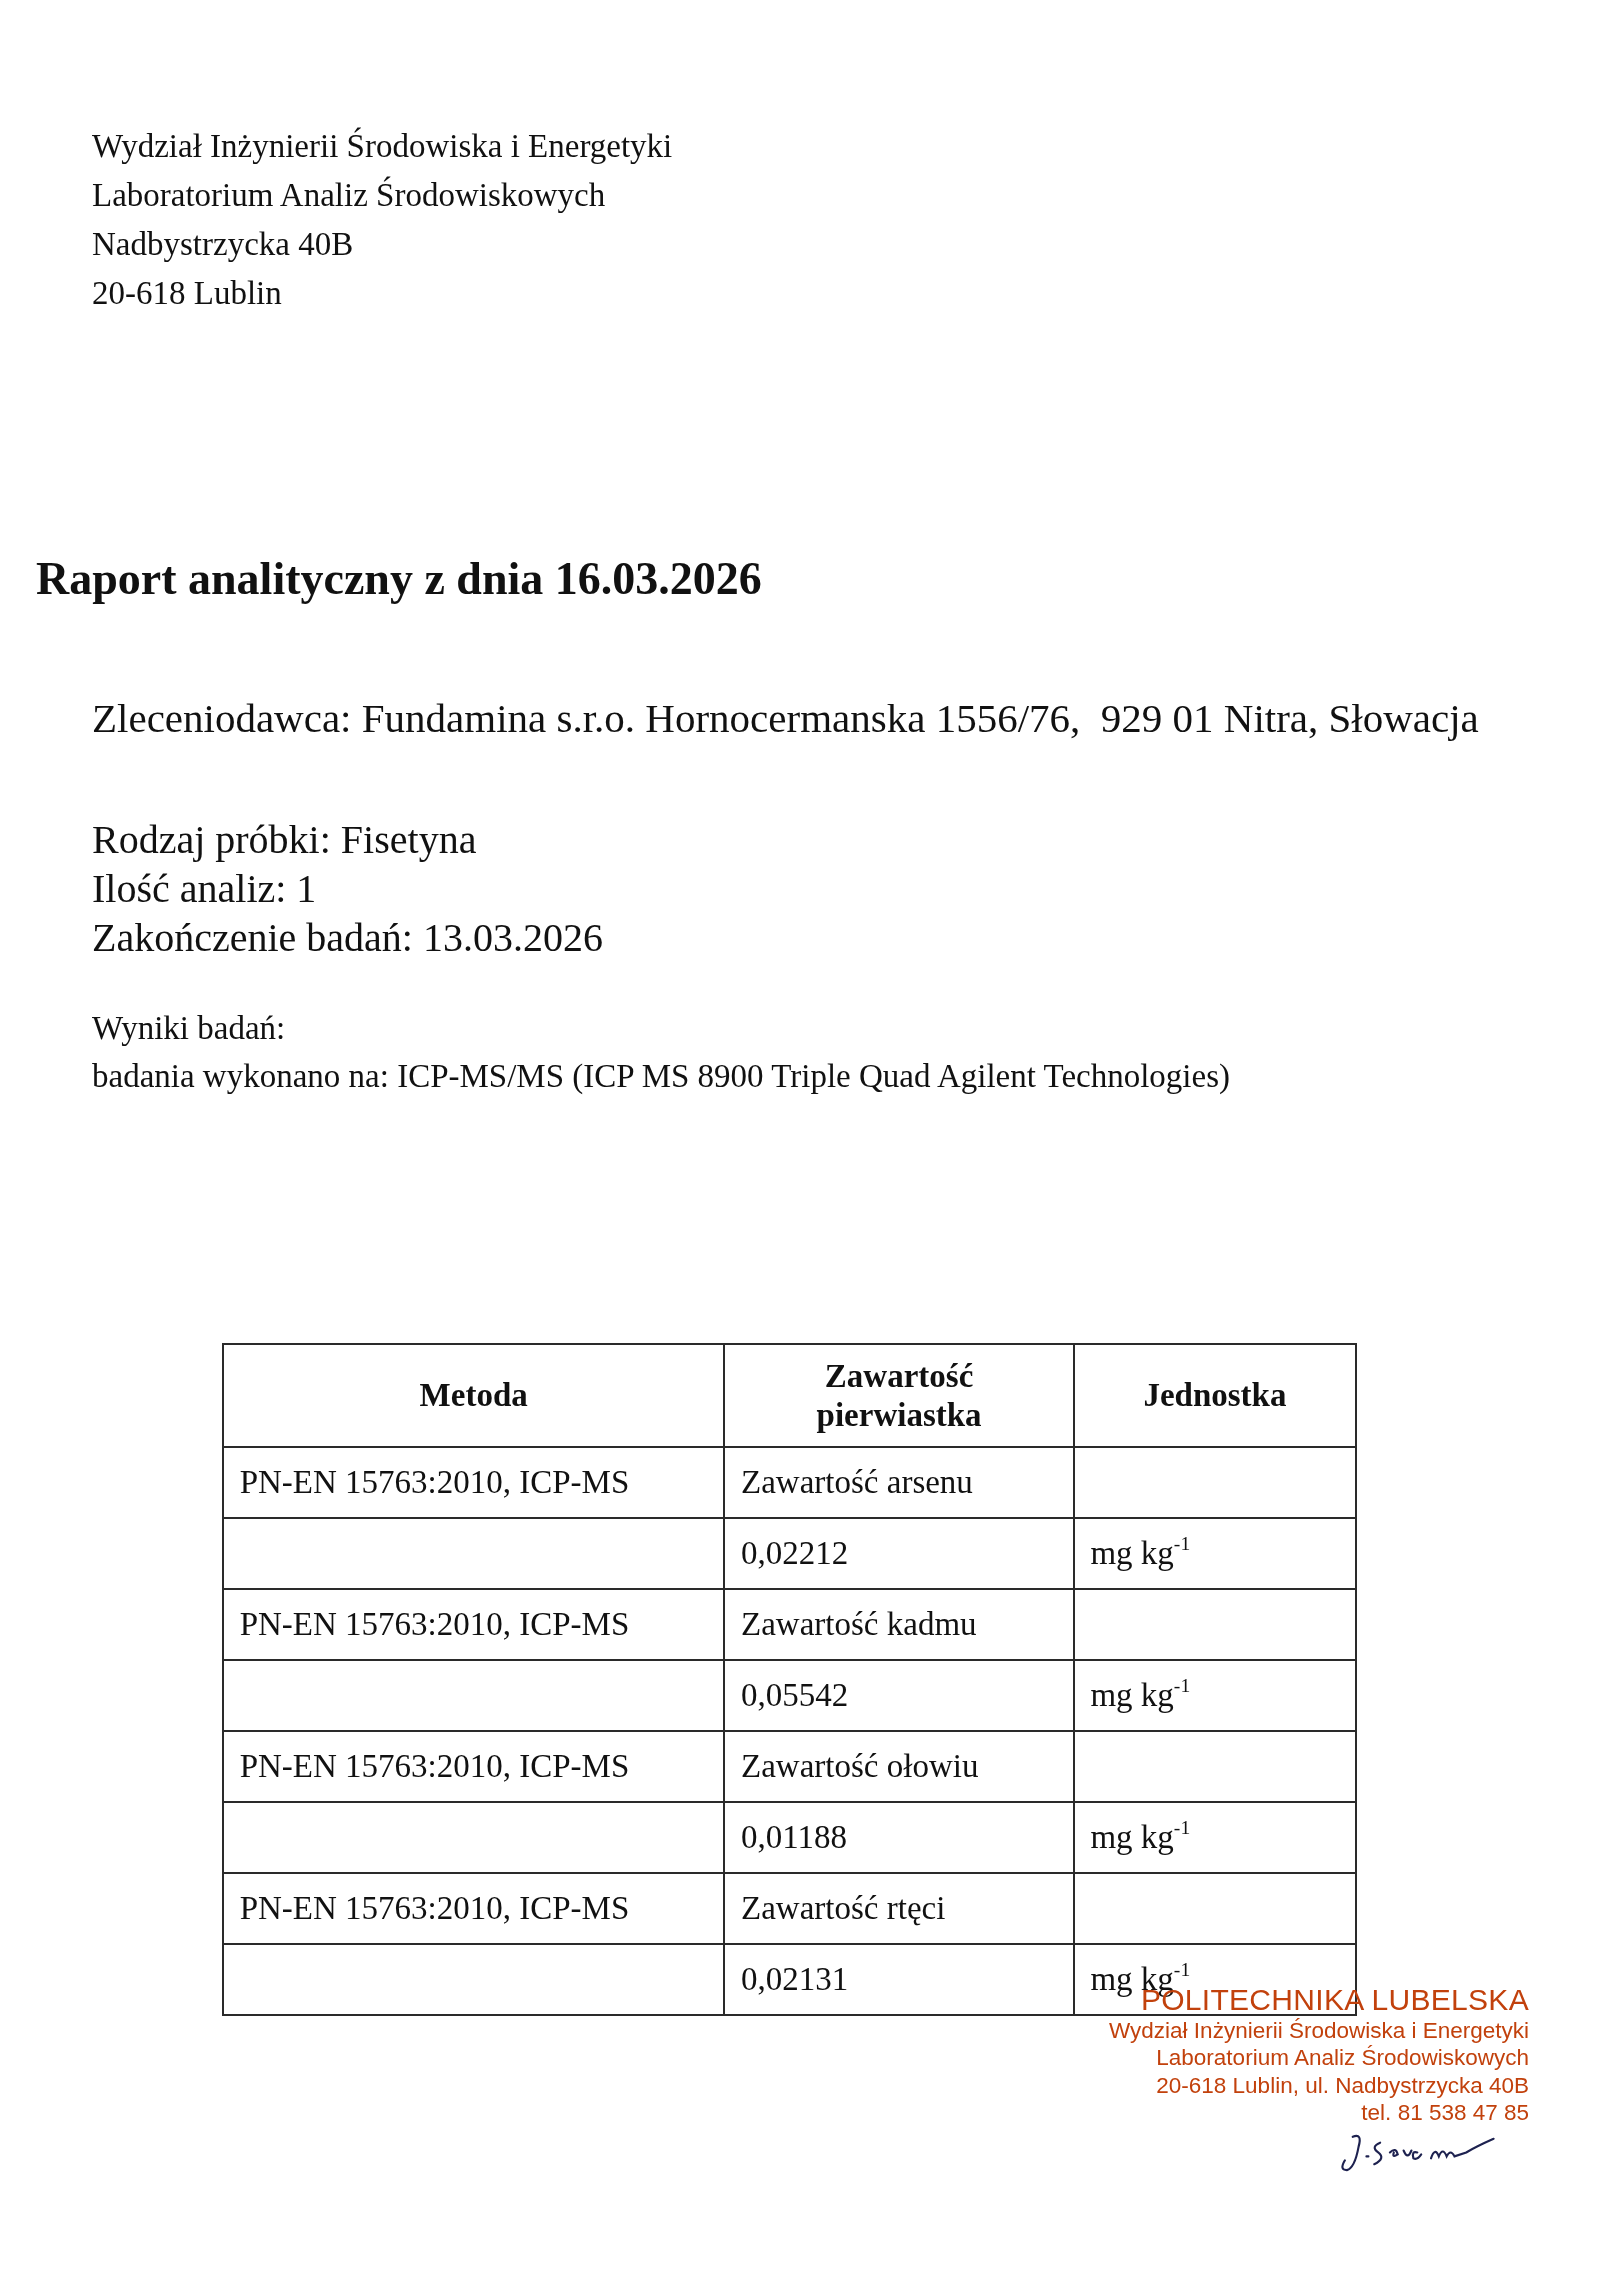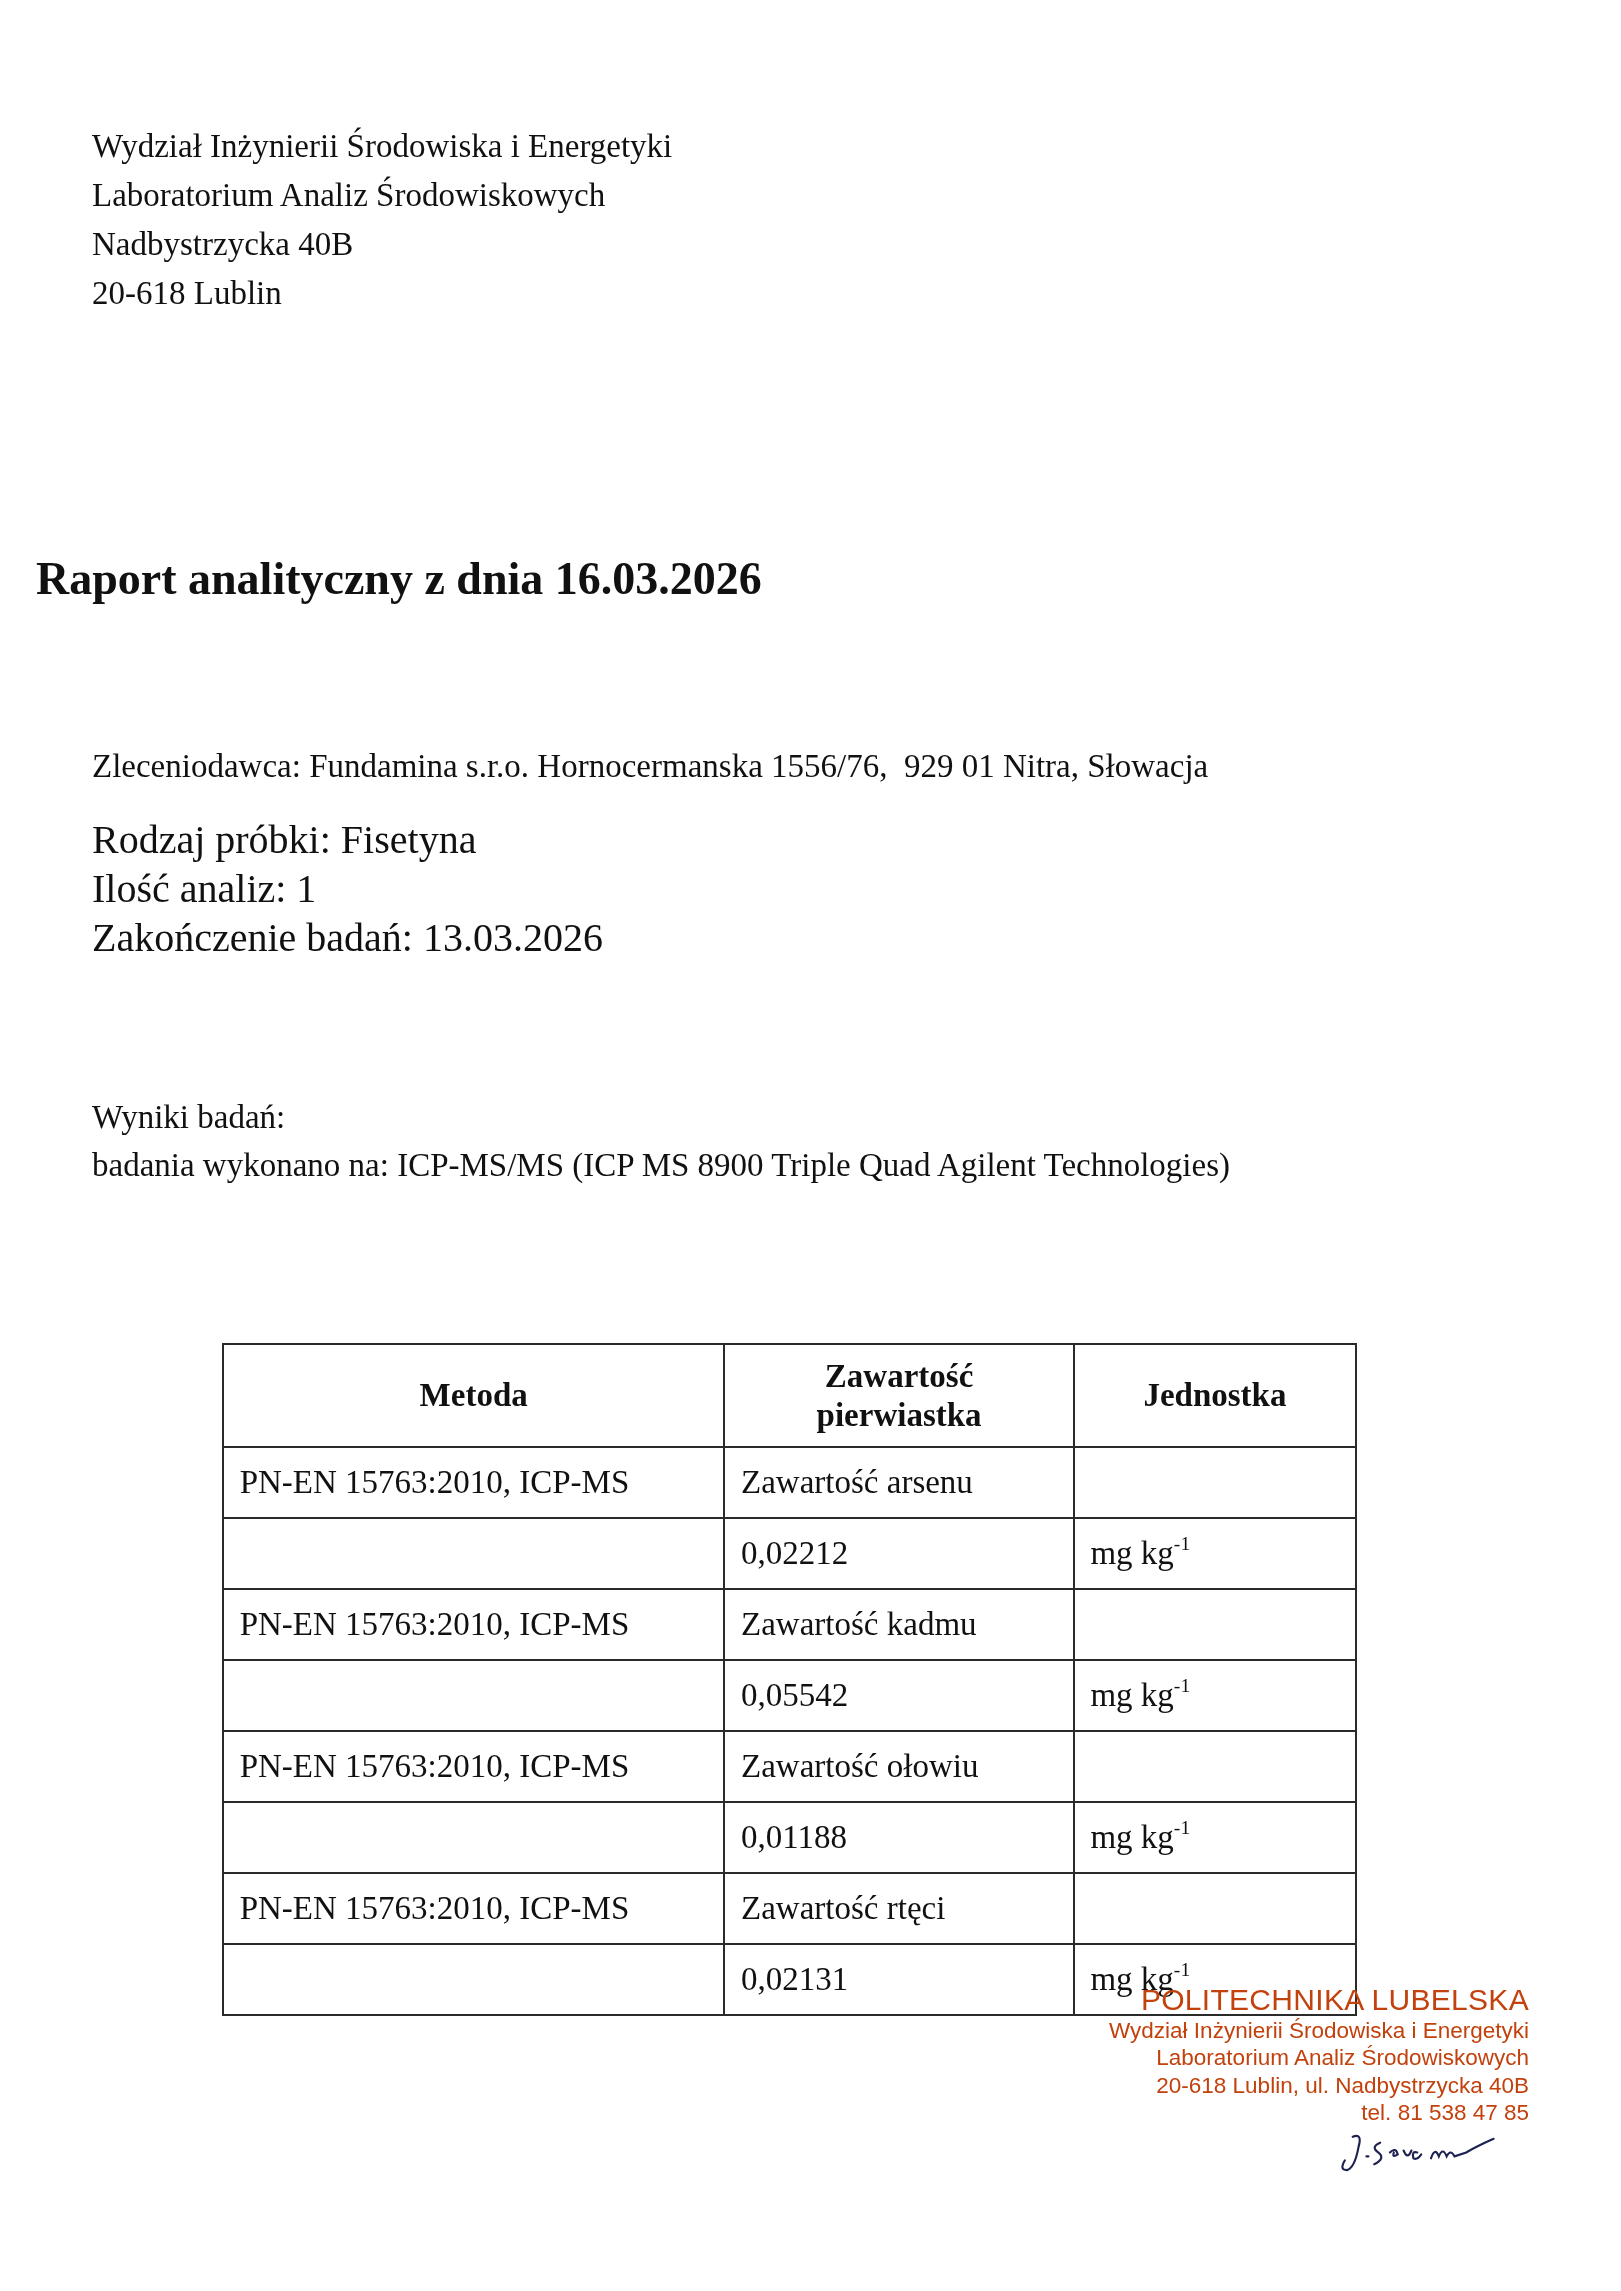--- a/index.html
+++ b/index.html
@@ -2,23 +2,23 @@
 <html><head>
 <meta charset="utf-8">
 <style>
   html, body { margin: 0; padding: 0; background: #ffffff; }
   body { width: 1621px; height: 2292px; position: relative; overflow: hidden;
          font-family: "Liberation Serif", "DejaVu Serif", serif; color: #111; }
   .addr { position: absolute; left: 92px; top: 122px; font-size: 33px; line-height: 49px; }
   .addr div { white-space: nowrap; }
   .title { position: absolute; left: 0; width: 1621px; top: 549px; text-align: left;
            font-weight: bold; font-size: 46px; line-height: 59px; padding-left: 36px; }
-  .client { position: absolute; left: 92px; top: 694px; font-size: 33px; line-height: 49px; white-space: pre; margin-top: 48px; }
+  .client { position: absolute; left: 92px; top: 694px; font-size: 41px; line-height: 49px; white-space: pre; }
   .sample { position: absolute; left: 92px; top: 815px; font-size: 40px; line-height: 49px; }
-  .results { position: absolute; left: 92px; top: 1093px; font-size: 33px; line-height: 48px; }
+  .results { position: absolute; left: 92px; top: 1004px; font-size: 33px; line-height: 48px; }
   .sample div, .results div { white-space: nowrap; }
 
   table.res { position: absolute; left: 222px; top: 1343px; border-collapse: collapse;
               font-size: 33px; }
   table.res td, table.res th { border: 2.5px solid #2a2a2a; padding: 0 15.7px; vertical-align: middle; }
   table.res th { font-weight: bold; text-align: center; line-height: 39px; height: 101px; }
   table.res td { height: 69px; margin-left: 39px; }
   .c1 { width: 468px; }
   .c2 { width: 316px; }
   .c3 { width: 249px; }

